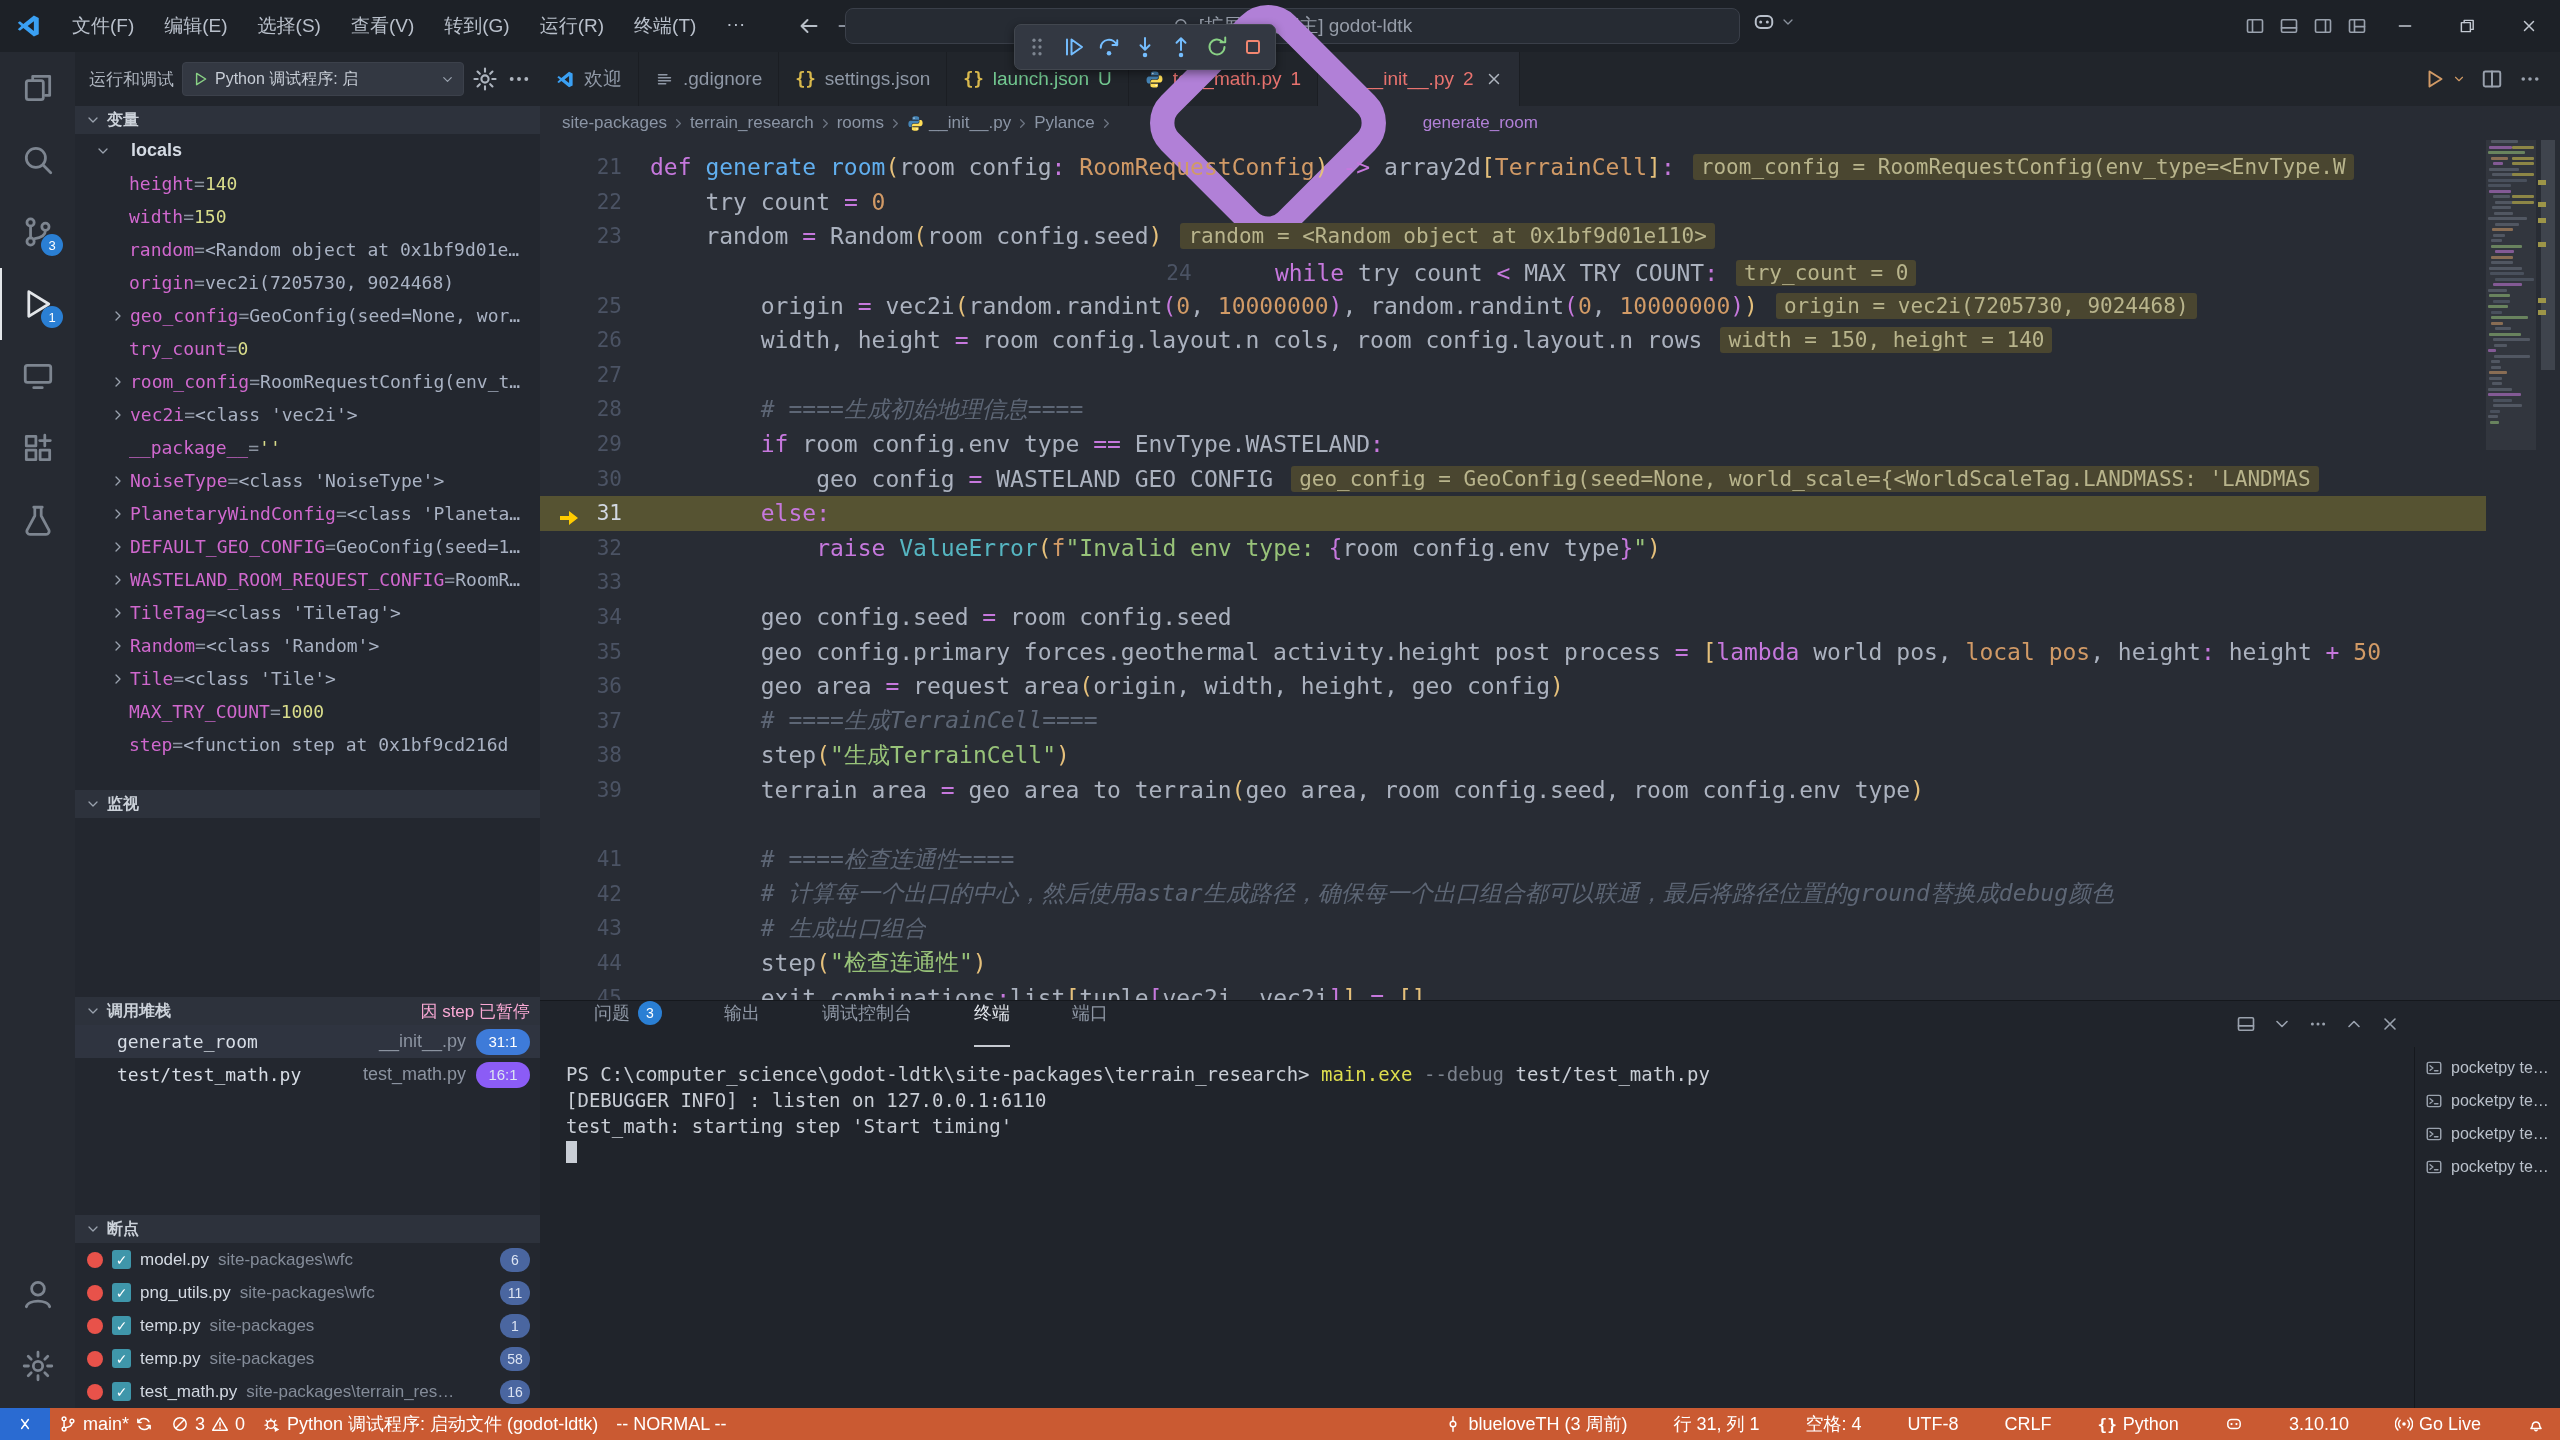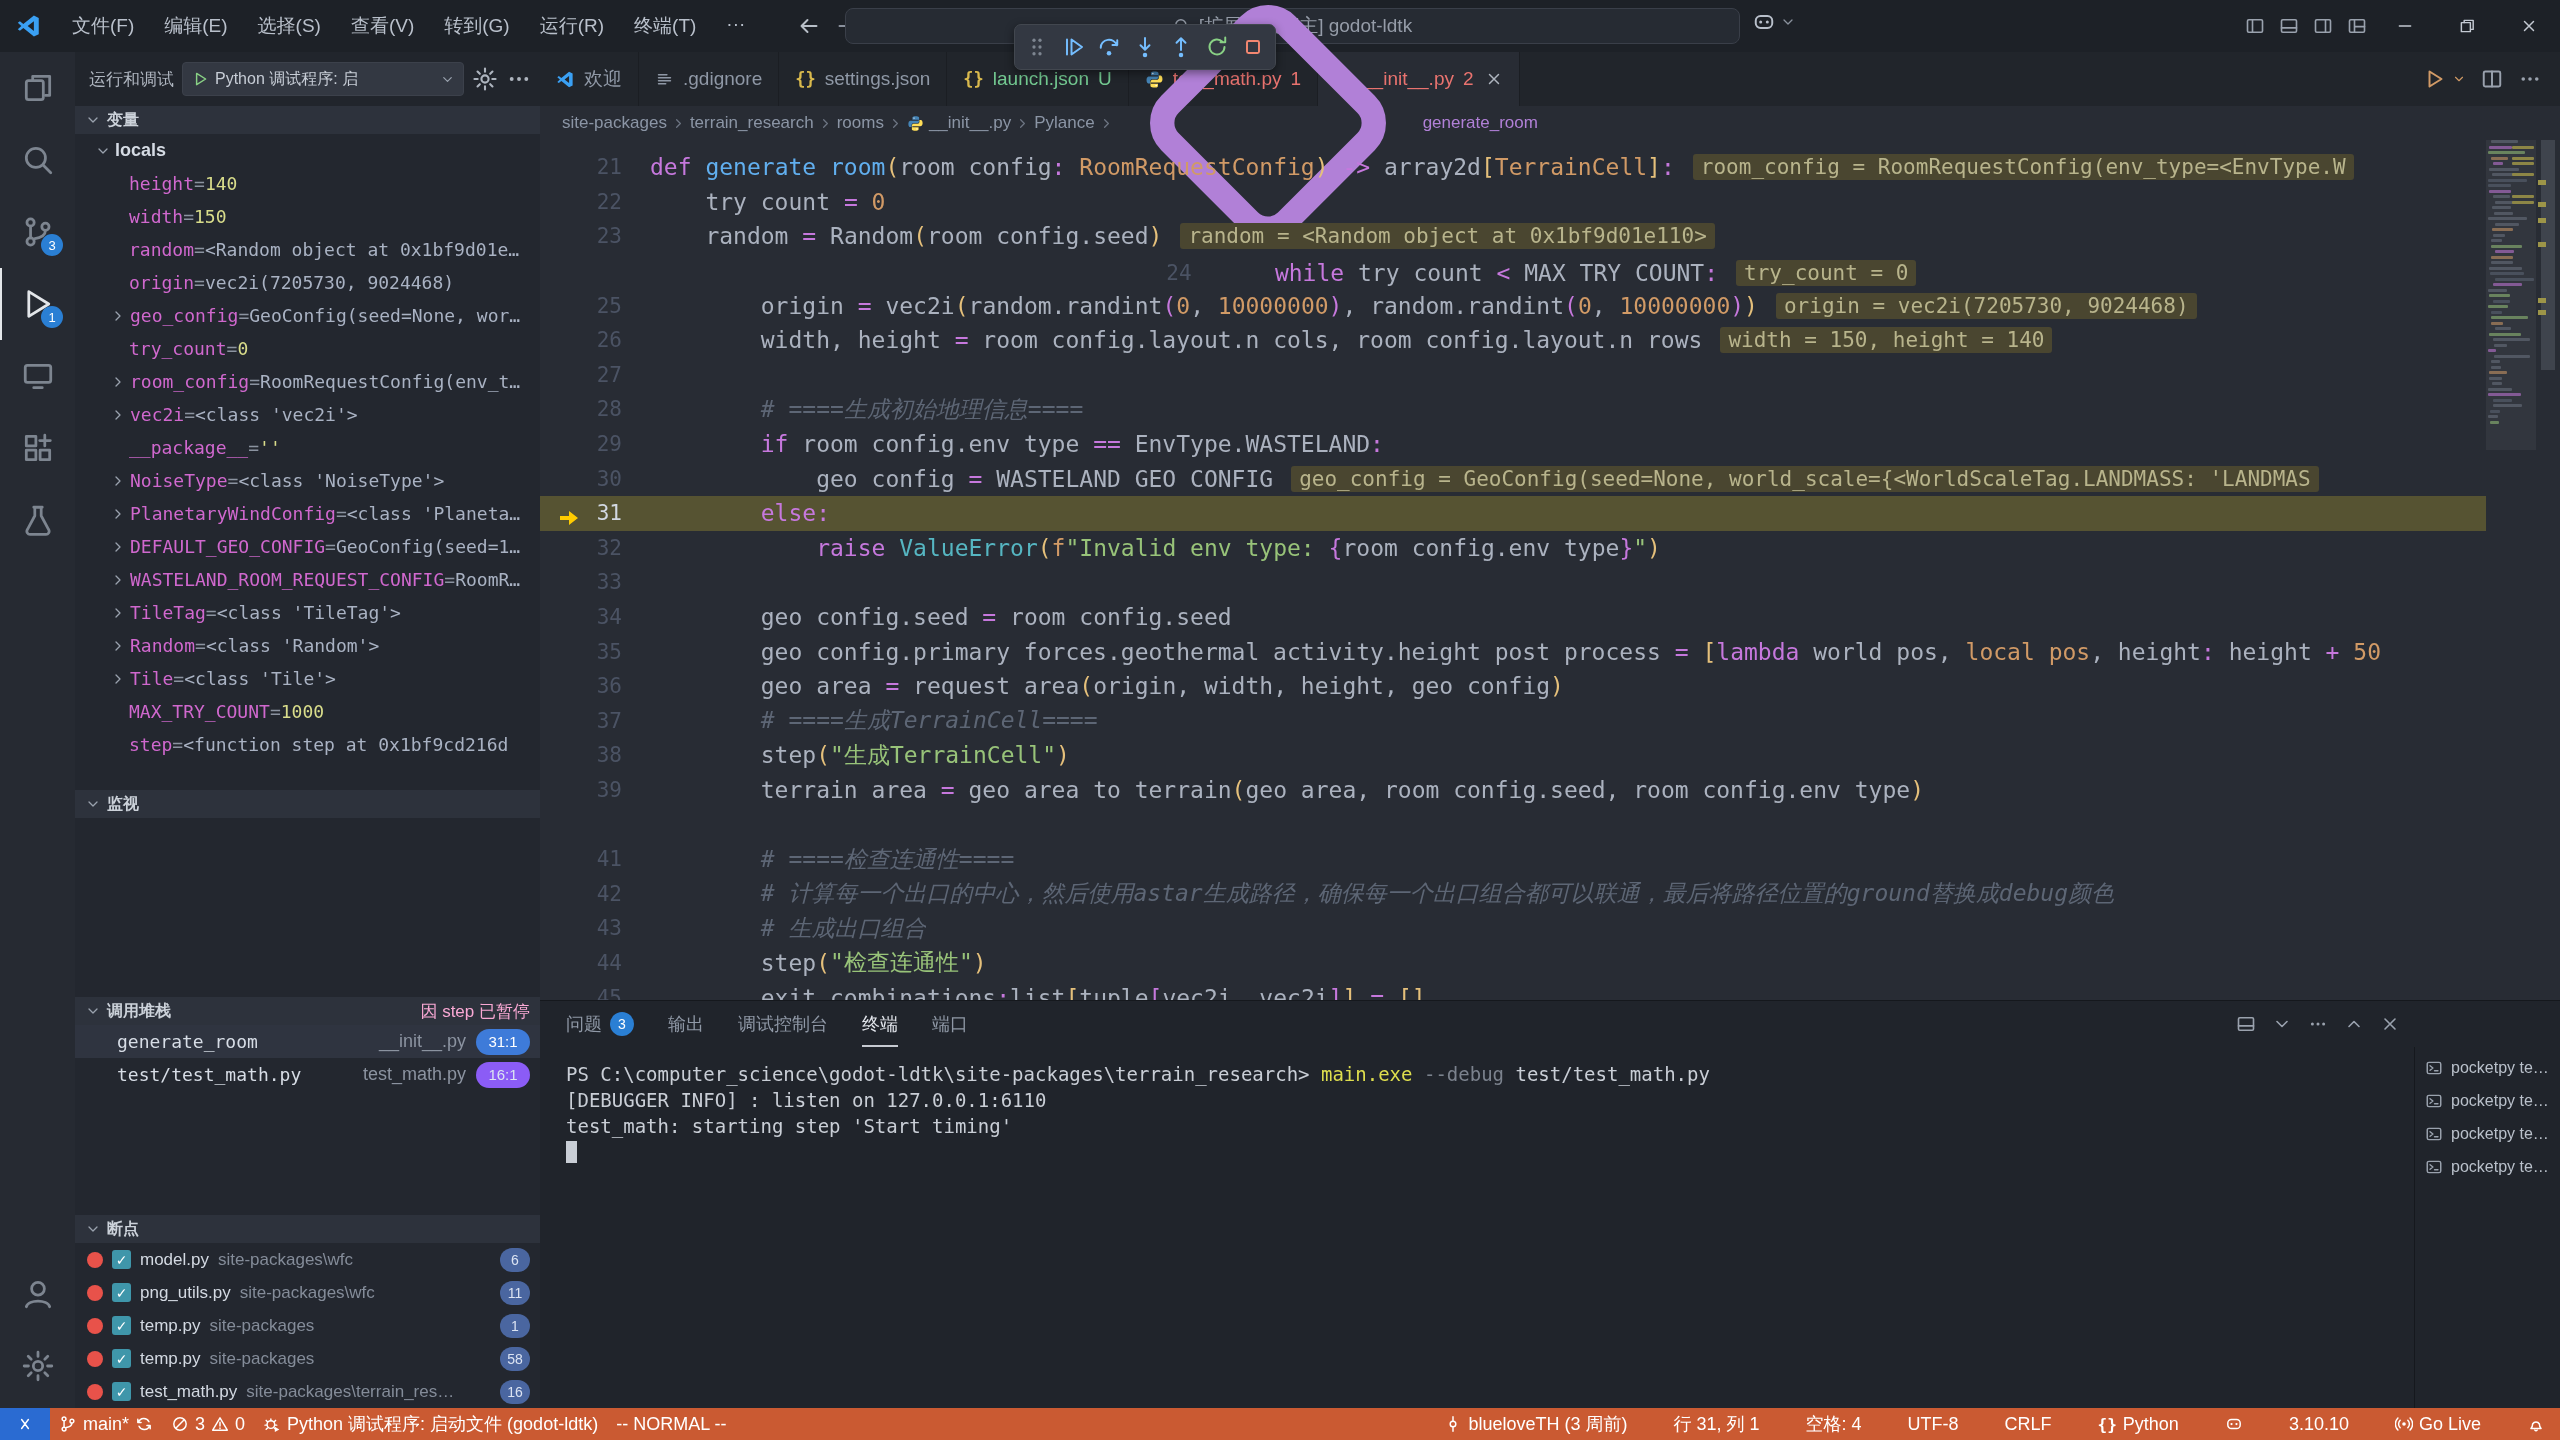--- a/index.html
+++ b/index.html
@@ -117,21 +117,21 @@
   #minimap { position:absolute; right:24px; top:88px; width:50px; height:560px; }
   .mm-row { position:absolute; height:3px; border-radius:1px; }
   #mm-slider { position:absolute; right:24px; top:88px; width:50px; height:310px; background:rgba(255,255,255,.05); }
   #vscroll { position:absolute; right:0; top:88px; width:24px; height:860px; }
   #vscroll .thumb { position:absolute; left:5px; top:0; width:14px; height:230px; background:rgba(130,138,150,.25); }
   .ruler-mark { position:absolute; width:8px; height:5px; left:2px; background:#9d9548; }
 
   
   #panel { position:absolute; left:0; top:948px; right:0; bottom:0; background:#20242b; border-top:1px solid #15181d; }
   #panel-tabs { position:absolute; left:0; top:0; right:0; height:46px; display:flex; align-items:center; padding-left:26px; gap:34px; font-size:18px; color:#8f98a6; }
-  .ptab { display:flex; align-items:center; gap:8px; height:46px; }
+  .ptab { display:flex; align-items:flex-start; gap:8px; height:46px;margin-left:28px; }
   .ptab.active { color:#e2e6ec; box-shadow:inset 0 -2px 0 #c6cad1; }
   .ptab-badge { min-width:24px; height:24px; border-radius:12px; background:#2a7fd4; color:#fff; font-size:14px; display:flex; align-items:center; justify-content:center; }
   #panel-actions { margin-left:auto; display:flex; align-items:center; gap:16px; padding-right:160px; color:#9aa2ae; }
   #panel-actions .icon { width:20px; height:20px; }
   #terminal { position:absolute; left:26px; top:60px; right:150px; bottom:0; font-family:"DejaVu Sans Mono",monospace; font-size:19px; line-height:26px; color:#c9ced6; white-space:pre; overflow:hidden; }
   .tm-y { color:#dede4e; } .tm-d { color:#7b828d; } .tm-w { color:#c9ced6; }
   .tm-cursor { display:inline-block; width:11px; height:22px; background:#c9ced6; vertical-align:text-bottom; }
   #instances { position:absolute; right:0; top:46px; width:146px; bottom:0; border-left:1px solid #15181d; padding-top:4px; }
   .inst-row { height:33px; display:flex; align-items:center; gap:8px; padding:0 8px 0 10px; color:#b9c0ca; font-size:16px; white-space:nowrap; overflow:hidden; }
   .inst-row .icon { width:18px; height:18px; color:#9aa2ae; }
@@ -437,21 +437,21 @@
 
     <div class="sb-head" style="top:54px">
       <span class="icon chevdown">
           <svg viewBox="0 0 16 16">
             <path d="M4 6l4 4 4-4"></path>
           </svg>
         </span>
       <span>变量</span>
     </div>
     <div class="sb-body" id="vars-body" style="top:82px;height:656px">
-        <div class="var-row" style="padding-left: 20px;">
+        <div class="var-row" style="padding-left: 20px; gap: 16px;">
           <span class="icon">
             <svg viewBox="0 0 16 16">
               <path d="M4 6l4 4 4-4"></path>
             </svg>
           </span>
           <span class="var-group-label">locals</span>
         </div>
         <div class="var-row" style="padding-left: 54px;">
           <span class="var-name">height</span>
           <span class="var-eq"> = </span>

